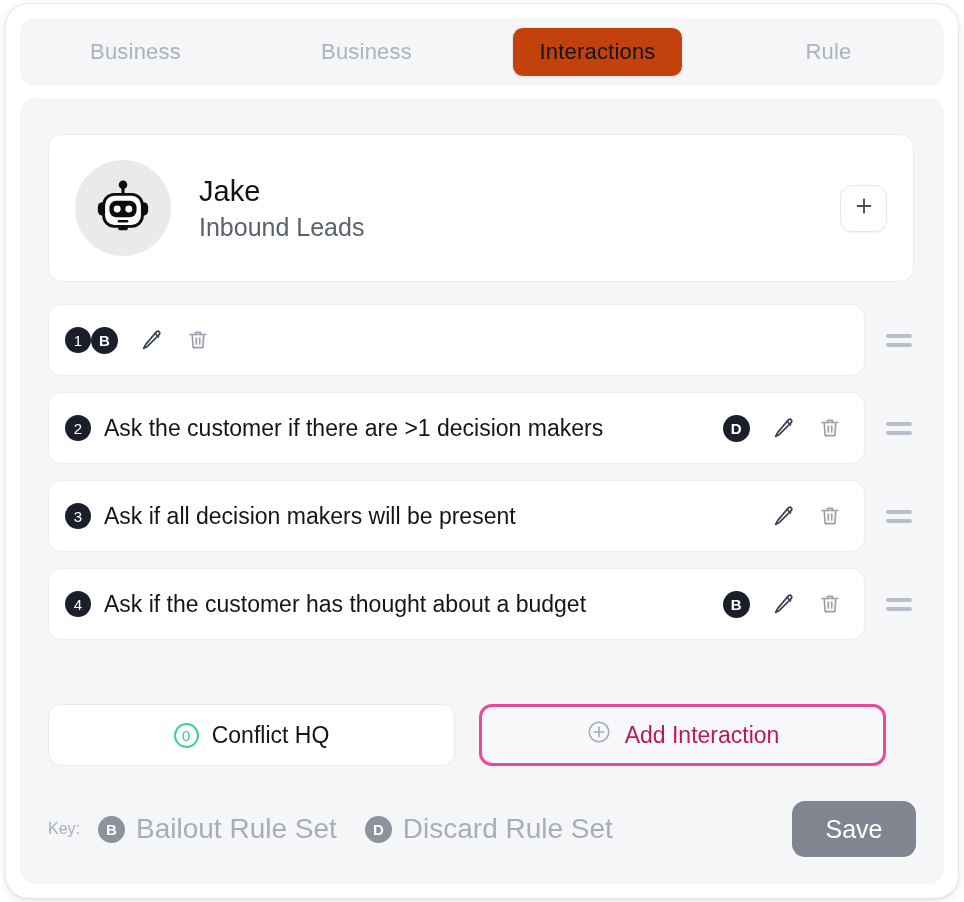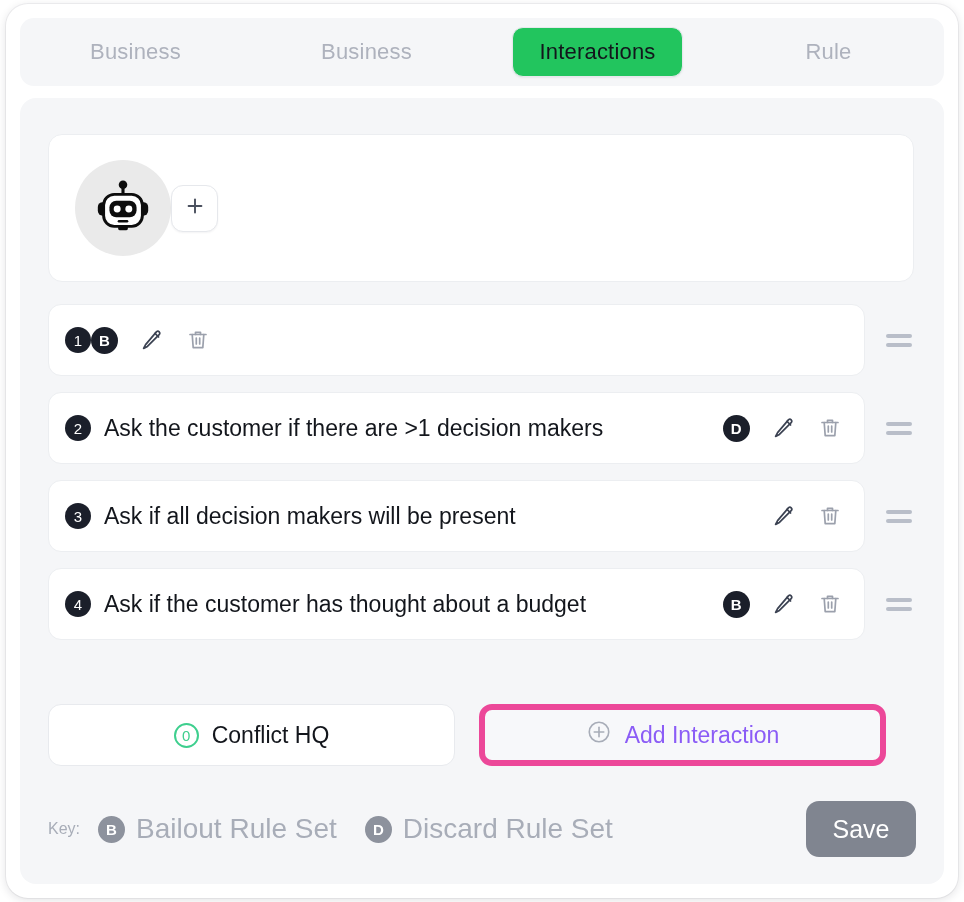--- a/index.html
+++ b/index.html
@@ -43,21 +43,21 @@
     color: #aeb2bd;
     letter-spacing: .2px;
     cursor: pointer;
     user-select: none;
   }
   .tab .tab-inner {
     padding: 11px 26px;
     border-radius: 11px;
   }
   .tab.active .tab-inner {
-    background: #22c55e;
+    background: #c2410c;
     color: #13161c;
     border: 1px solid #e6e8ec;
     box-shadow: 0 1px 2px rgba(20,25,40,0.06);
   }
 
   
   .panel {
     position: absolute;
     left: 14px; top: 94px;
     width: 924px; height: 786px;
@@ -196,26 +196,26 @@
     width: 25px; height: 25px;
     border-radius: 50%;
     border: 2px solid #3ecf8e;
     color: #3ecf8e;
     font-size: 15px;
     display: flex; align-items: center; justify-content: center;
   }
   .btn-add {
     width: 407px; height: 62px;
     background: #f7f8fa;
-    border: 6px solid #ec4899;
+    border: 3px solid #ec4899;
     border-radius: 13px;
     display: flex; align-items: center; justify-content: center;
     gap: 13px;
     font-size: 23px;
-    color: #8b5cf6;
+    color: #be185d;
     cursor: pointer;
   }
 
   
   .footer {
     position: absolute;
     left: 28px; top: 700px;
     width: 868px; height: 62px;
     display: flex;
     align-items: center;
@@ -227,21 +227,21 @@
     border-radius: 50%;
     background: #8d929d;
     color: #ffffff;
     font-size: 15px;
     font-weight: bold;
     display: flex; align-items: center; justify-content: center;
   }
   .key-text { font-size: 28px; color: #a8adb8; }
   .save-btn {
     margin-left: auto;
-    width: 110px; height: 56px;
+    width: 124px; height: 56px;
     background: #808590;
     border-radius: 13px;
     color: #ffffff;
     font-size: 25px;
     display: flex; align-items: center; justify-content: center;
     cursor: pointer;
     border: none;
     font-family: "Liberation Sans", sans-serif;
   }
 </style>
@@ -277,20 +277,24 @@
             <rect x="48" y="28" width="10" height="14" rx="5" fill="#0d0d0d"></rect>
             <rect x="27" y="50" width="10" height="7" rx="1.5" fill="#0d0d0d"></rect>
             <rect x="12" y="20" width="40" height="33" rx="11" fill="#ffffff" stroke="#0d0d0d" stroke-width="3"></rect>
             <rect x="18" y="26.5" width="28" height="17" rx="7" fill="#0d0d0d"></rect>
             <circle cx="26" cy="35" r="3.6" fill="#ffffff"></circle>
             <circle cx="38" cy="35" r="3.6" fill="#ffffff"></circle>
             <rect x="26.5" y="46.5" width="11" height="2.6" rx="1.3" fill="#0d0d0d"></rect>
           </svg>
         </span>
       </div>
+      <div class="agent-text">
+        <div class="agent-name">Jake</div>
+        <div class="agent-sub">Inbound Leads</div>
+      </div>
       <div class="add-agent-btn">
         <span>
           <svg width="22" height="22" viewBox="0 0 24 24" fill="none" stroke="#4a505e" stroke-width="2.1" stroke-linecap="round">
             <line x1="12" y1="5" x2="12" y2="19"></line>
             <line x1="5" y1="12" x2="19" y2="12"></line>
           </svg>
         </span>
       </div>
     </div>
 

